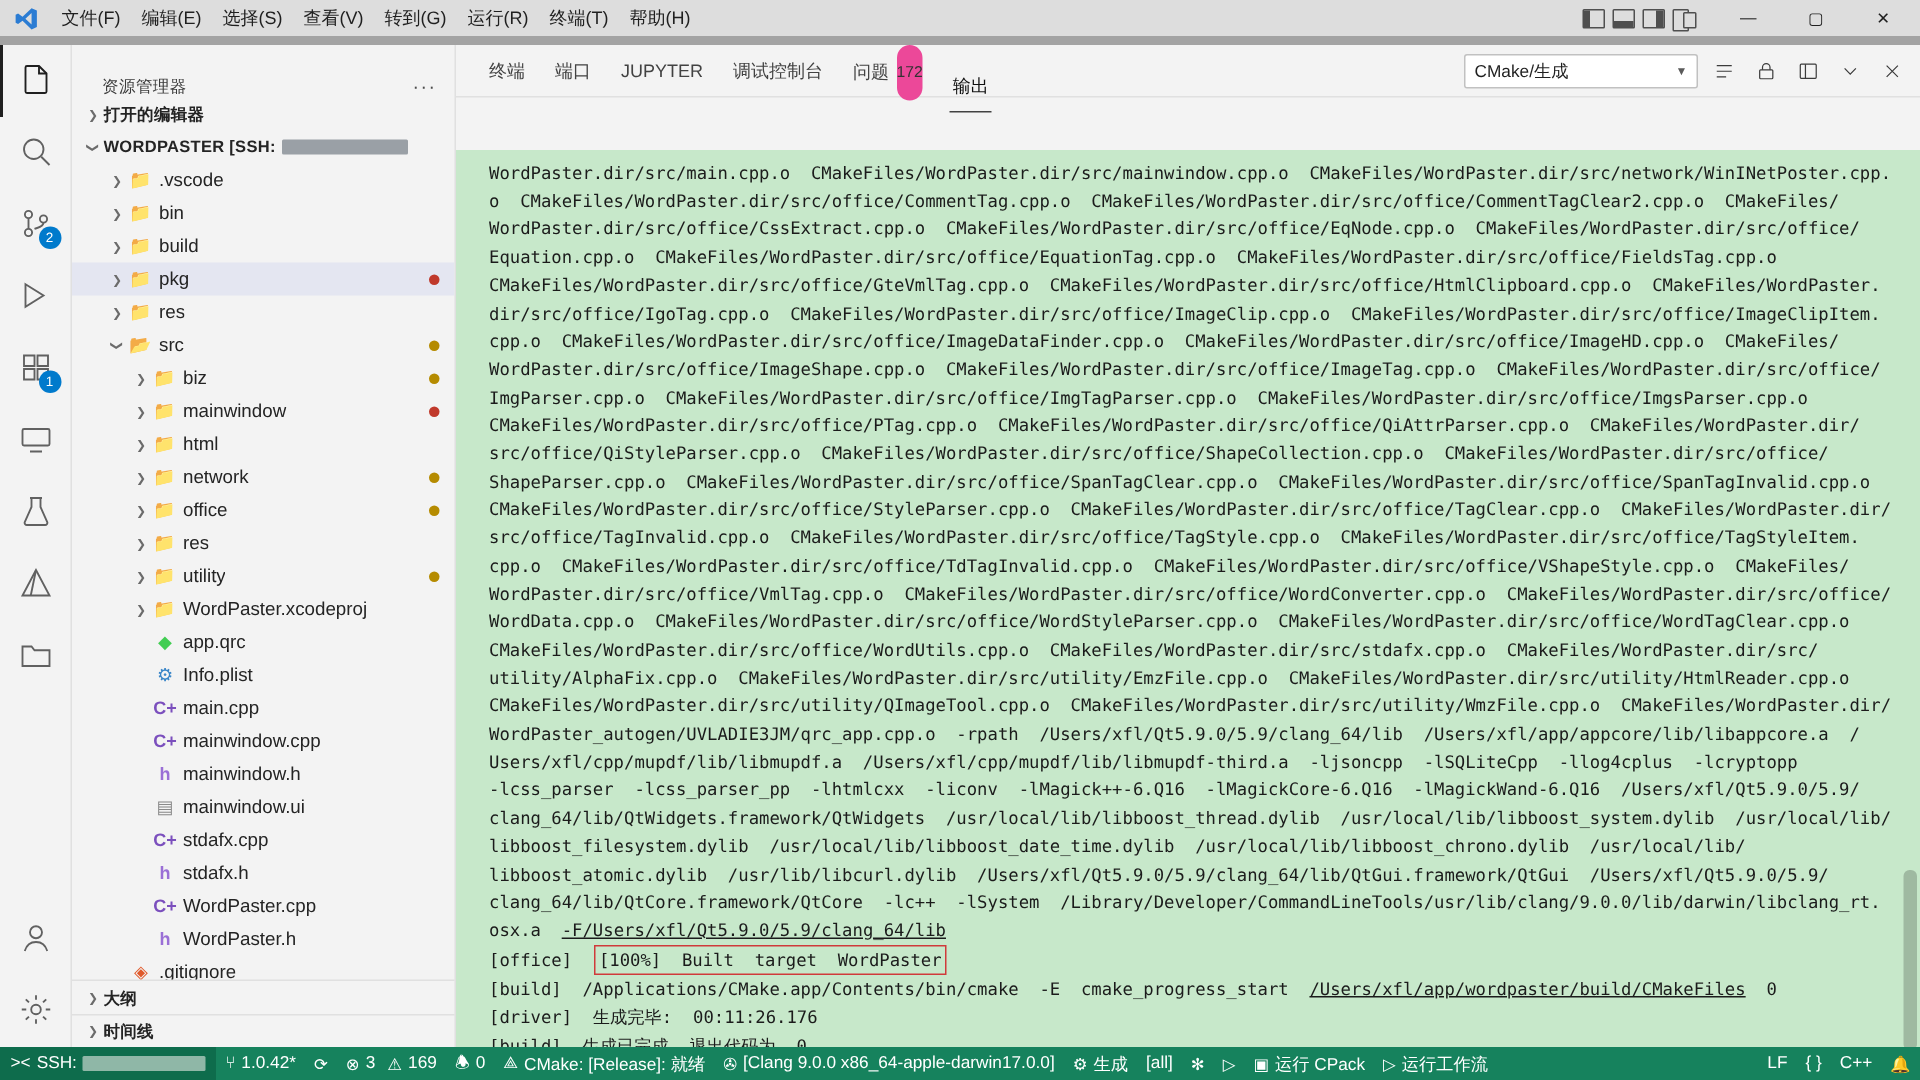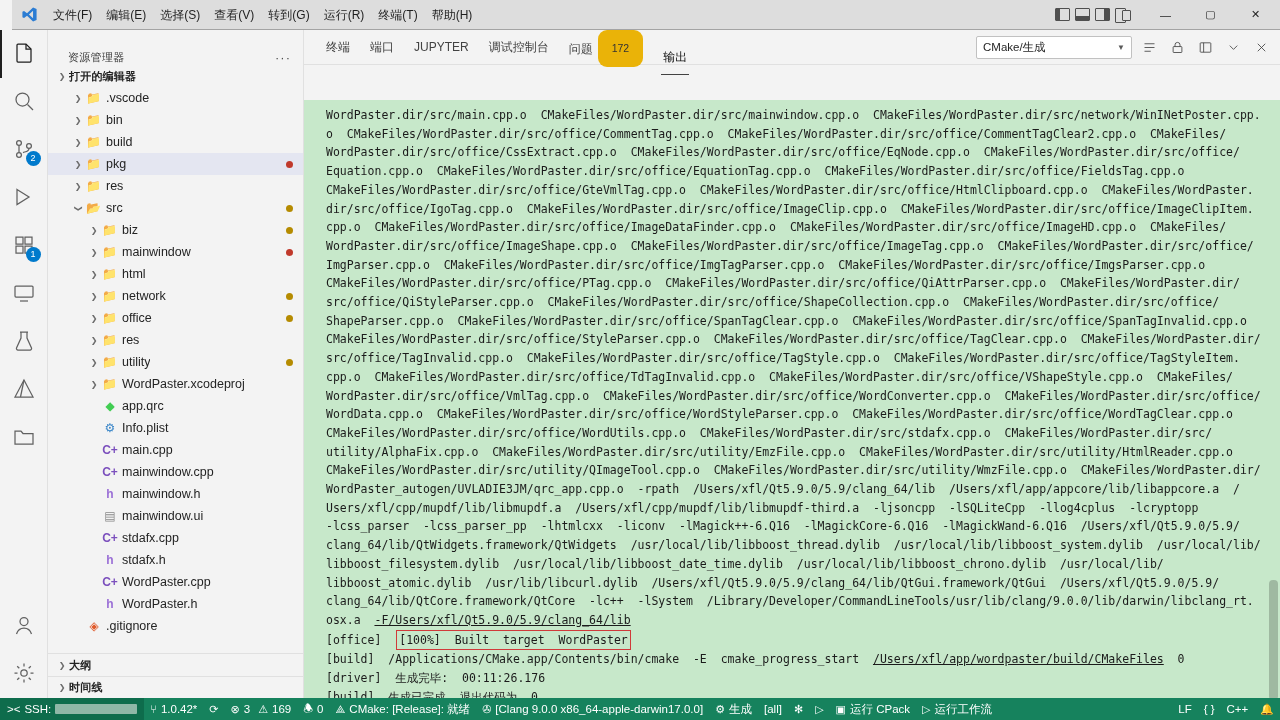--- a/index.html
+++ b/index.html
@@ -10,21 +10,21 @@
     font-family:"Liberation Sans", sans-serif;
     font-size:12px;
     color:#333;
     -webkit-font-smoothing:antialiased;
   }
   #app { width:1280px; height:720px; display:flex; flex-direction:column; position:relative; }
 
   
   .titlebar {
     height:30px; background:#dddddd; display:flex; align-items:center;
-    border-bottom:1px solid #a3a3a3; flex:0 0 30px; position:relative;margin-left:12px;
+    border-bottom:6px solid #a3a3a3; flex:0 0 30px; position:relative;
   }
   .tb-icon { width:34px; height:30px; display:flex; align-items:center; justify-content:center; }
   .vs-logo { width:17px; height:17px; }
   .menubar { display:flex; align-items:center; height:30px; }
   .menu-item { padding:0 7px; height:30px; line-height:30px; font-size:12px; color:#1f1f1f; white-space:nowrap; cursor:default;}
   .tb-title {
     position:absolute; left:0; right:0; text-align:center; font-size:12px; color:#1f1f1f;
     pointer-events:none; white-space:nowrap;
   }
   .tb-title .redacted { display:inline-block; width:92px; height:11px; background:#9aa0a6; vertical-align:-1px; border-radius:1px;}
@@ -72,21 +72,21 @@
   .redact-sm { display:inline-block; width:84px; height:10px; background:#9aa0a6; vertical-align:-1px; border-radius:1px; margin-left:4px;}
   .side-foot { border-top:1px solid #e0e0e0; }
   .foot-row { height:22px; display:flex; align-items:center; font-size:11.5px; color:#242424; }
 
   
   .panel { flex:1; display:flex; flex-direction:column; min-width:0; background:#f3f3f3;gap:35px;}
   .panel-head { height:35px; display:flex; align-items:center; padding-left:12px; border-bottom:1px solid #e0e0e0; position:relative;}
   .ptab { padding:0 10px; height:35px; line-height:35px; font-size:12px; color:#424242; position:relative; white-space:nowrap;}
   .ptab.active { color:#111;margin-top:20px; }
   .ptab.active::after { content:""; position:absolute; left:8px; right:8px; bottom:0; height:1px; background:#424242;}
-  .pcount { display:inline-block; background:#eab308; color:#333; border-radius:9px; font-size:10.5px; padding:1px 14px; margin-left:5px; vertical-align:1px;}
+  .pcount { display:inline-block; background:#ec4899; color:#333; border-radius:9px; font-size:10.5px; padding:1px 0; margin-left:5px; vertical-align:1px;}
   .panel-head-right { margin-left:auto; display:flex; align-items:center; gap:6px; padding-right:8px;}
   .select {
     width:156px; height:23px; border:1px solid #c1c1c1; background:#fff; font-size:11.5px; color:#1f1f1f;
     display:flex; align-items:center; padding:0 6px; position:relative; border-radius:2px;
   }
   .select .caret { margin-left:auto; font-size:8px; color:#5a5a5a;}
   .picon { width:22px; height:22px; display:flex; align-items:center; justify-content:center; color:#3b3b3b; font-size:13px;}
   .picon svg { width:15px; height:15px; stroke:currentColor; fill:none; stroke-width:1.3;}
 
   
@@ -241,20 +241,25 @@
         <span>资源管理器</span>
         <span class="dots">···</span>
       </div>
       <div class="tree">
 
         <div class="row" style="padding-left:8px">
           <span class="chev">❯</span>
           <span class="lbl bold">打开的编辑器</span>
         </div>
 
+        <div class="row" style="padding-left:8px">
+          <span class="chev" style="transform:rotate(90deg)">❯</span>
+          <span class="lbl bold">WORDPASTER [SSH: </span>
+            <span class="redact-sm"></span>
+        </div>
 
         <div class="row" style="padding-left:24px">
           <span class="chev">❯</span>
           <span class="ico">📁</span>
           <span class="lbl">.vscode</span>
         </div>
         <div class="row" style="padding-left:24px">
           <span class="chev">❯</span>
           <span class="ico">📁</span>
           <span class="lbl">bin</span>

